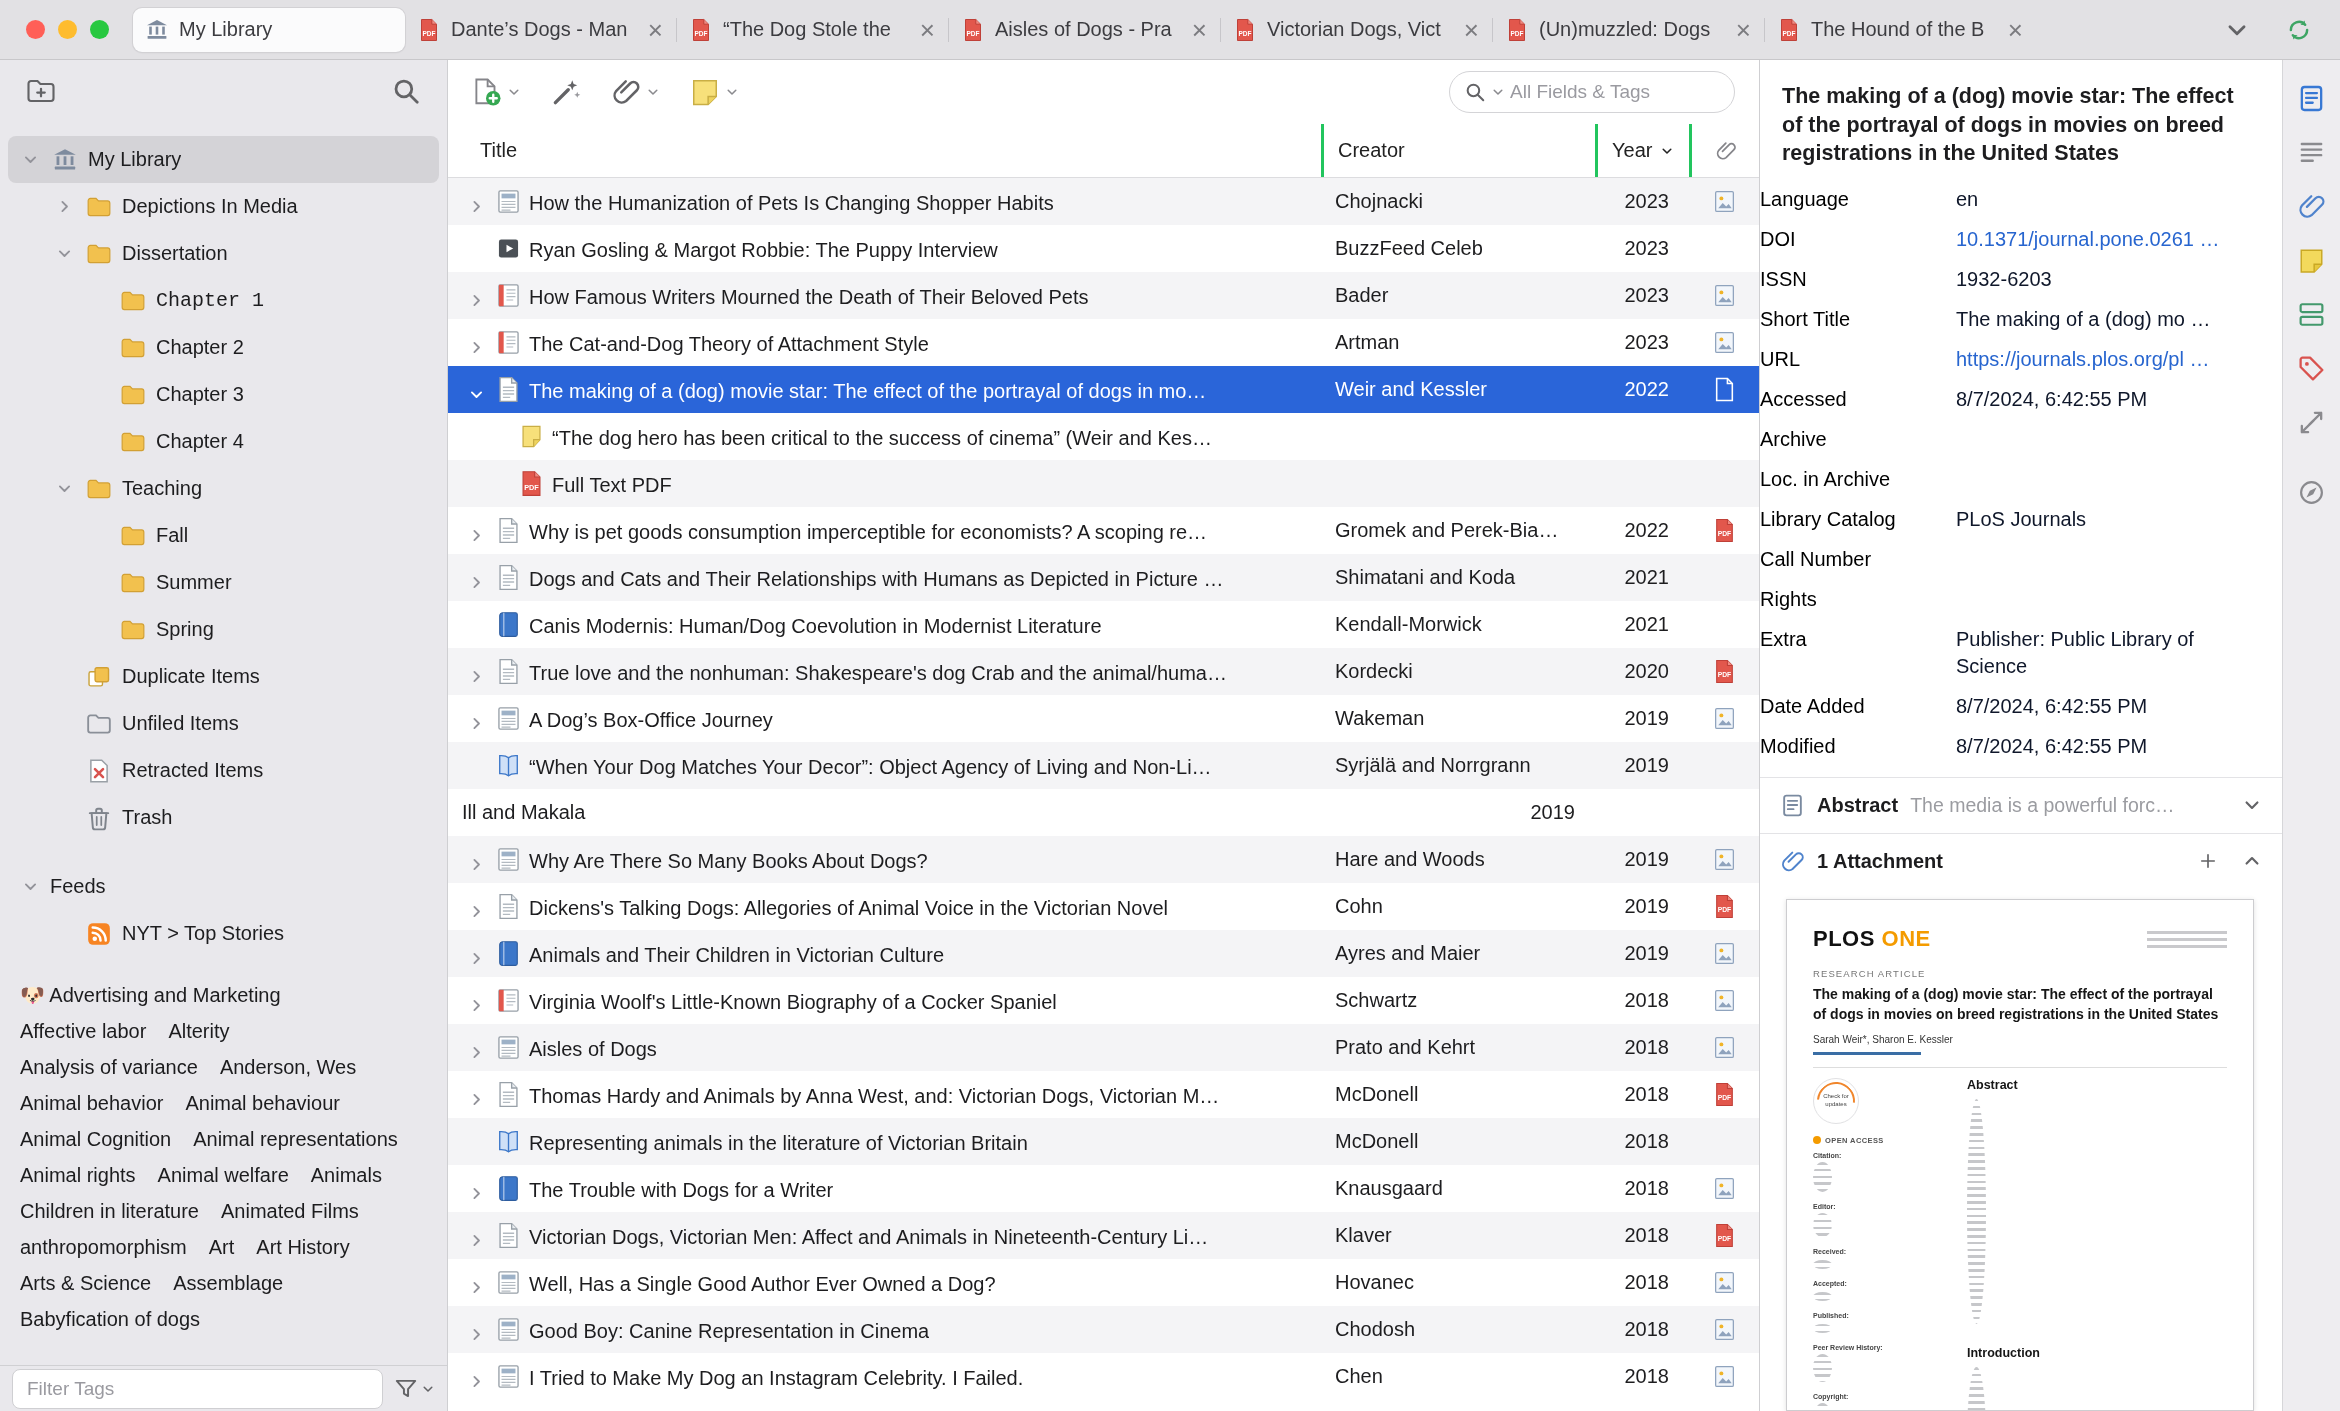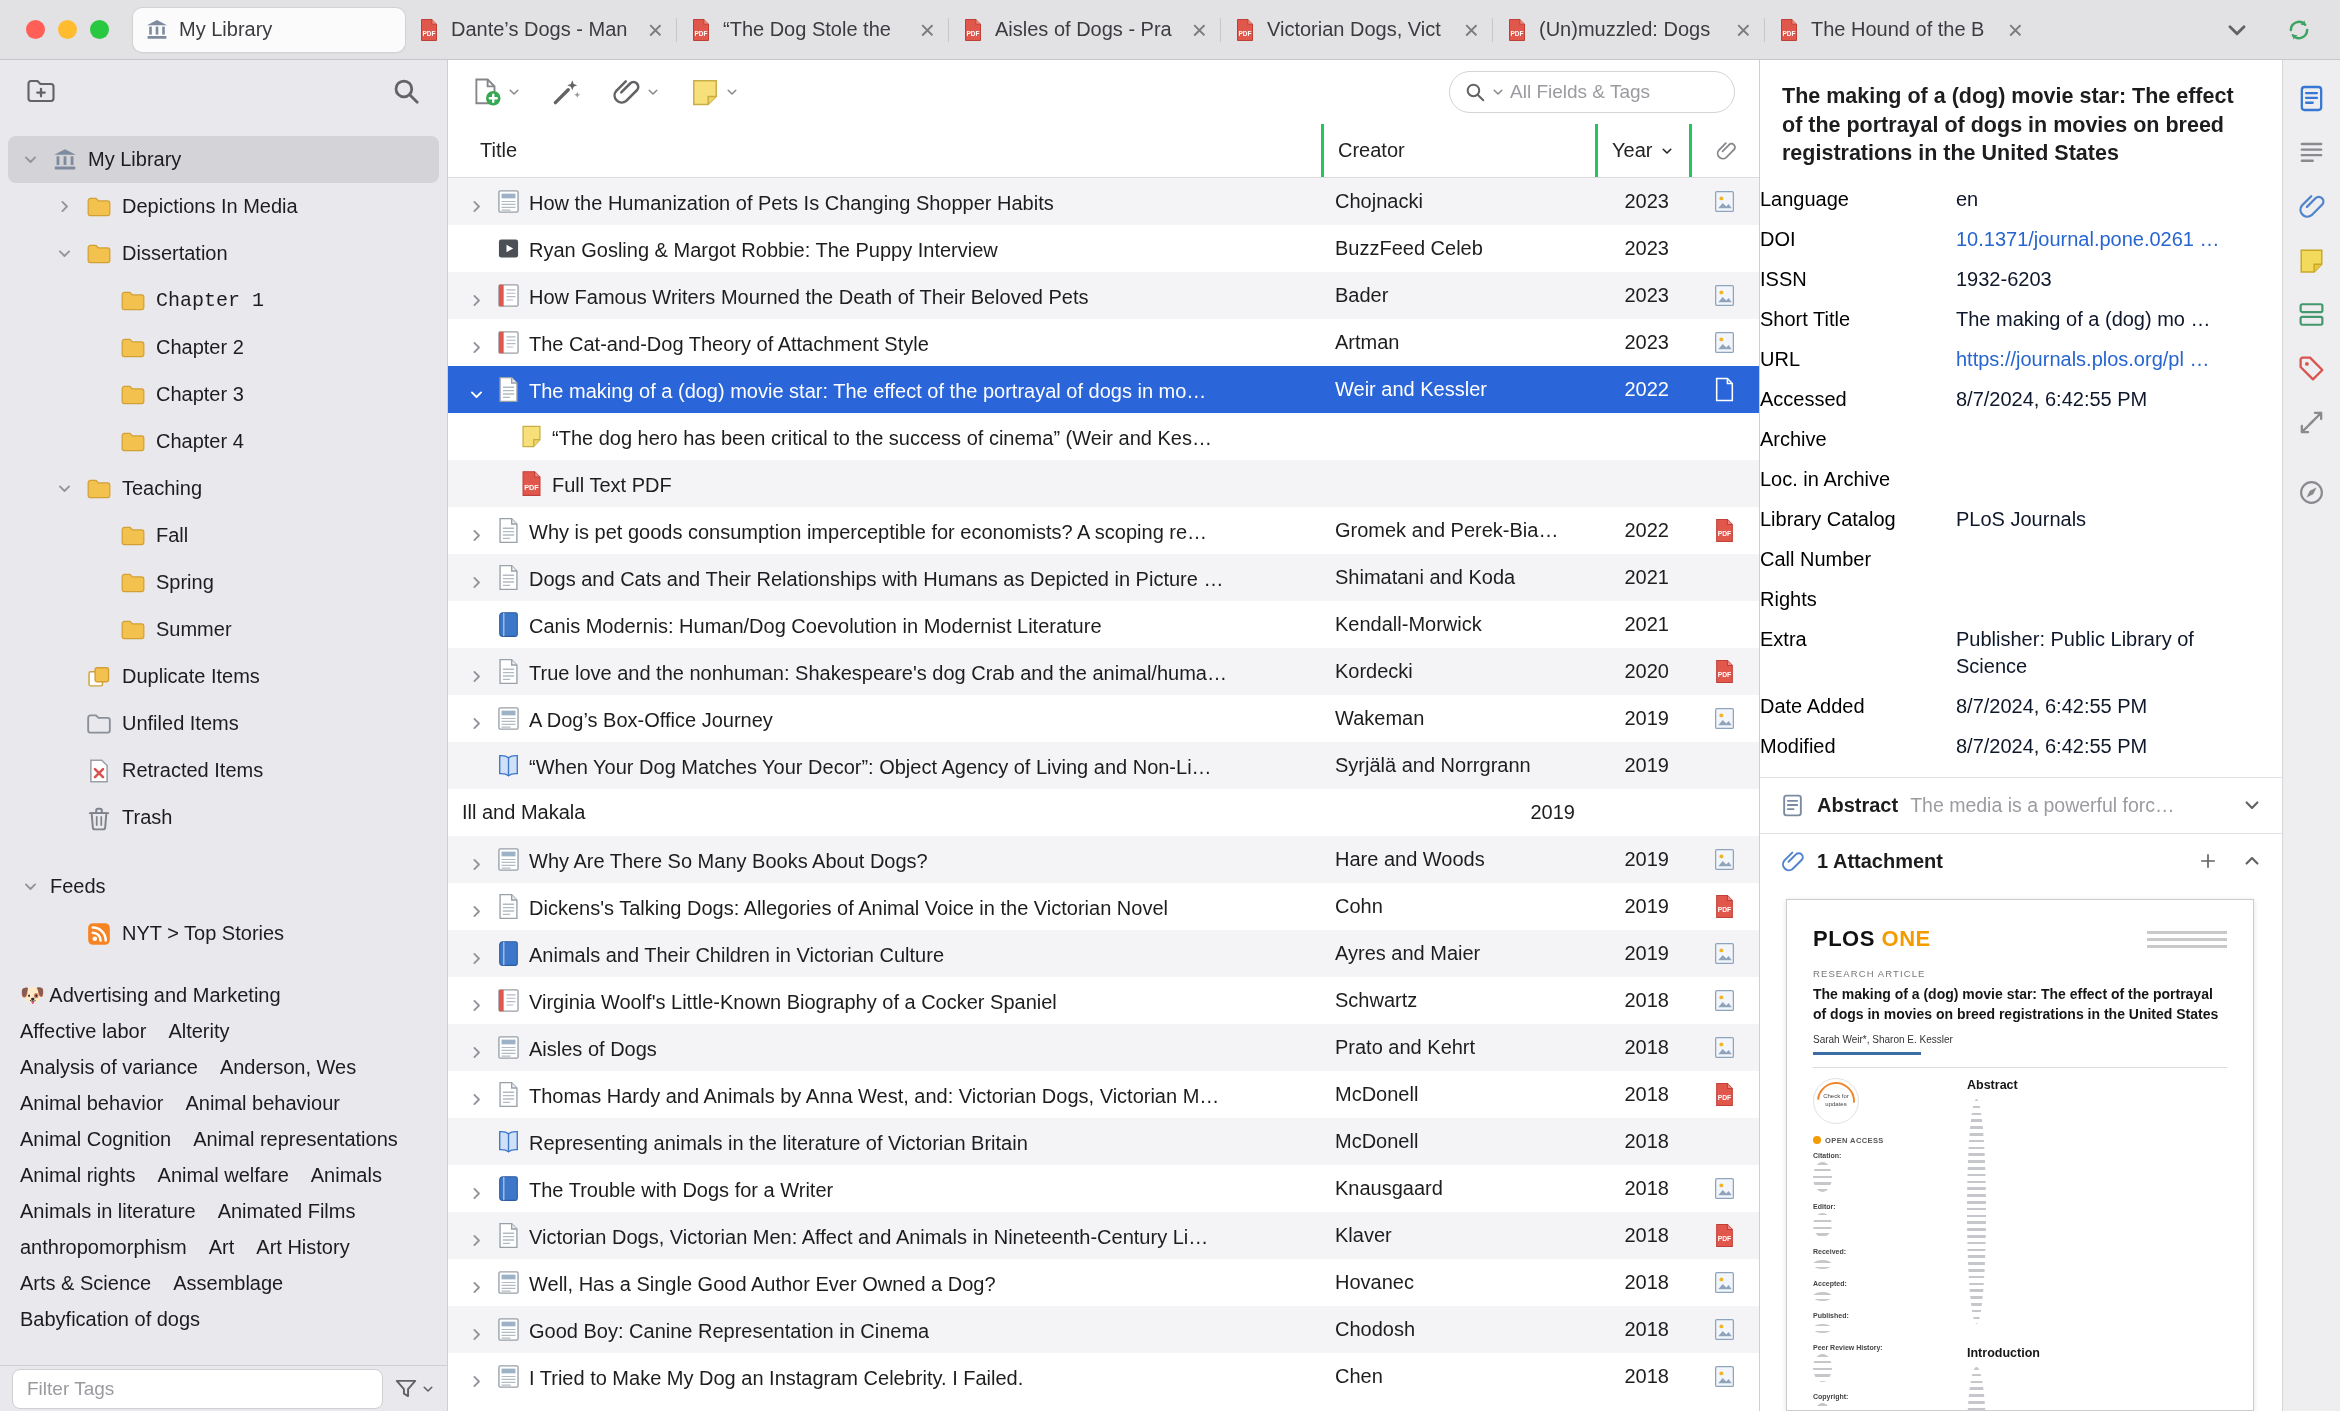--- a/index.html
+++ b/index.html
@@ -342,30 +342,30 @@
             </span>
             <span class="tlabel">Fall</span>
           </div>
           <div class="trow" style="padding-left: 78px;">
             <span class="twisty"></span>
             <span class="tic">
               <svg viewBox="0 0 24 24" xmlns="http://www.w3.org/2000/svg">
                 <path d="M2 6.2c0-1.2.9-2.2 2-2.2h5.2l2.3 2.4H20c1.1 0 2 1 2 2.2v9.2c0 1.2-.9 2.2-2 2.2H4c-1.1 0-2-1-2-2.2z" fill="#f2c14e" stroke="#d2a034" stroke-width="1.1"></path>
               </svg>
             </span>
-            <span class="tlabel">Spring</span>
+            <span class="tlabel">Summer</span>
           </div>
           <div class="trow" style="padding-left: 78px;">
             <span class="twisty"></span>
             <span class="tic">
               <svg viewBox="0 0 24 24" xmlns="http://www.w3.org/2000/svg">
                 <path d="M2 6.2c0-1.2.9-2.2 2-2.2h5.2l2.3 2.4H20c1.1 0 2 1 2 2.2v9.2c0 1.2-.9 2.2-2 2.2H4c-1.1 0-2-1-2-2.2z" fill="#f2c14e" stroke="#d2a034" stroke-width="1.1"></path>
               </svg>
             </span>
-            <span class="tlabel">Summer</span>
+            <span class="tlabel">Spring</span>
           </div>
           <div class="trow" style="padding-left: 44px;">
             <span class="twisty"></span>
             <span class="tic">
               <svg viewBox="0 0 24 24" xmlns="http://www.w3.org/2000/svg">
                 <rect x="2.8" y="7.2" width="12.4" height="13" rx="1.6" fill="#fff" stroke="#c9a23a" stroke-width="1.3"></rect>
                 <rect x="8.4" y="3.4" width="12.4" height="13" rx="1.6" fill="#f2c14e" stroke="#d2a034" stroke-width="1.3"></rect>
               </svg>
             </span>
             <span class="tlabel">Duplicate Items</span>
@@ -427,21 +427,21 @@
           <span class="tag">Alterity</span>
           <span class="tag">Analysis of variance</span>
           <span class="tag">Anderson, Wes</span>
           <span class="tag">Animal behavior</span>
           <span class="tag">Animal behaviour</span>
           <span class="tag">Animal Cognition</span>
           <span class="tag">Animal representations</span>
           <span class="tag">Animal rights</span>
           <span class="tag">Animal welfare</span>
           <span class="tag">Animals</span>
-          <span class="tag">Animals in literature</span>
+          <span class="tag">Children in literature</span>
           <span class="tag">Animated Films</span>
           <span class="tag">anthropomorphism</span>
           <span class="tag">Art</span>
           <span class="tag">Art History</span>
           <span class="tag">Arts &amp; Science</span>
           <span class="tag">Assemblage</span>
           <span class="tag">Babyfication of dogs</span>
         </div>
       <div class="tagfilter">
         <input placeholder="Filter Tags" style="">

